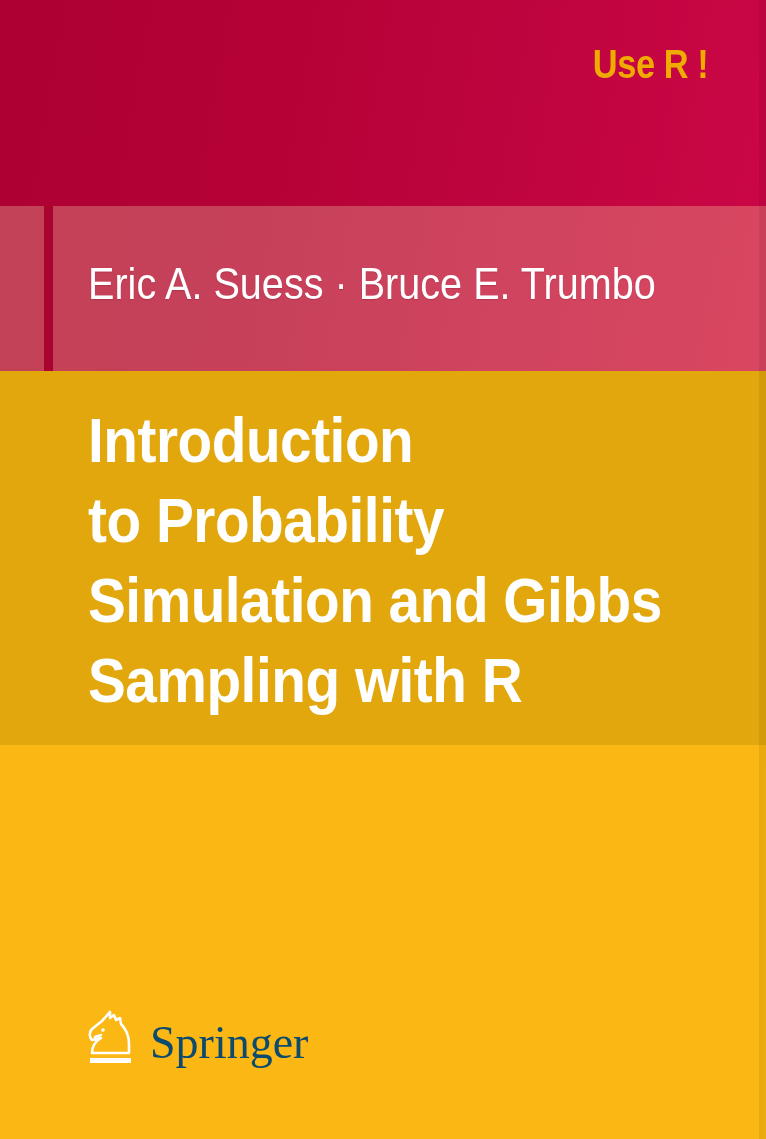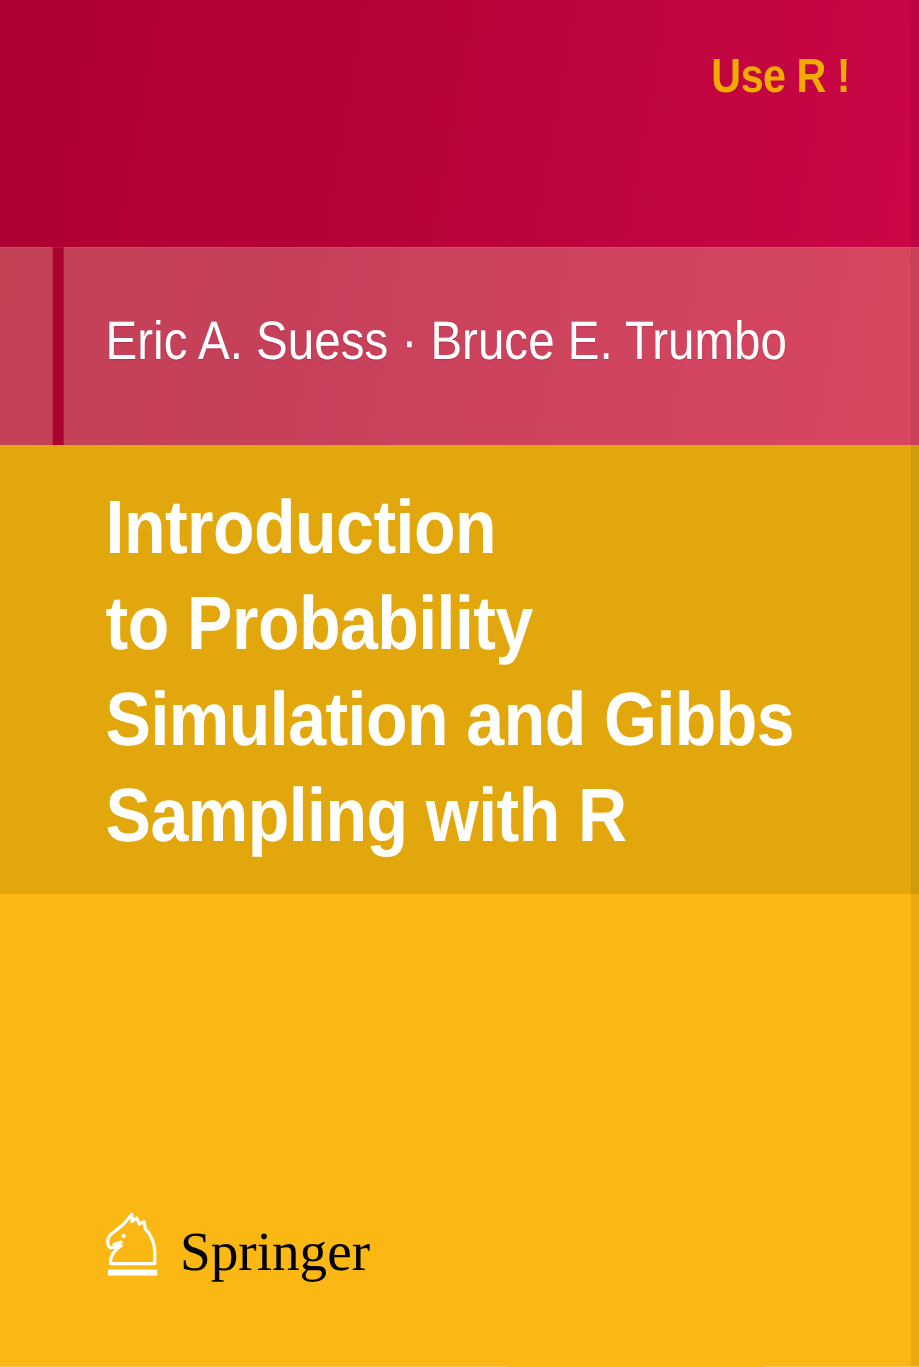--- a/index.html
+++ b/index.html
@@ -107,21 +107,21 @@
     position: absolute;
     left: 80px;
     top: 1008px;
     display: flex;
     align-items: flex-end;
   }
   .knight-mark { width: 56px; height: 66px; display: block; }
   .publisher-name {
     font-family: "Liberation Serif", serif;
     font-size: 46px;
-    color: #000000;
+    color: #0c4a6e;
     margin-left: 14px;
     line-height: 1;
     position: relative;
     top: -8px;
     white-space: nowrap;
   }
 </style>
 </head>
 <body>
 

